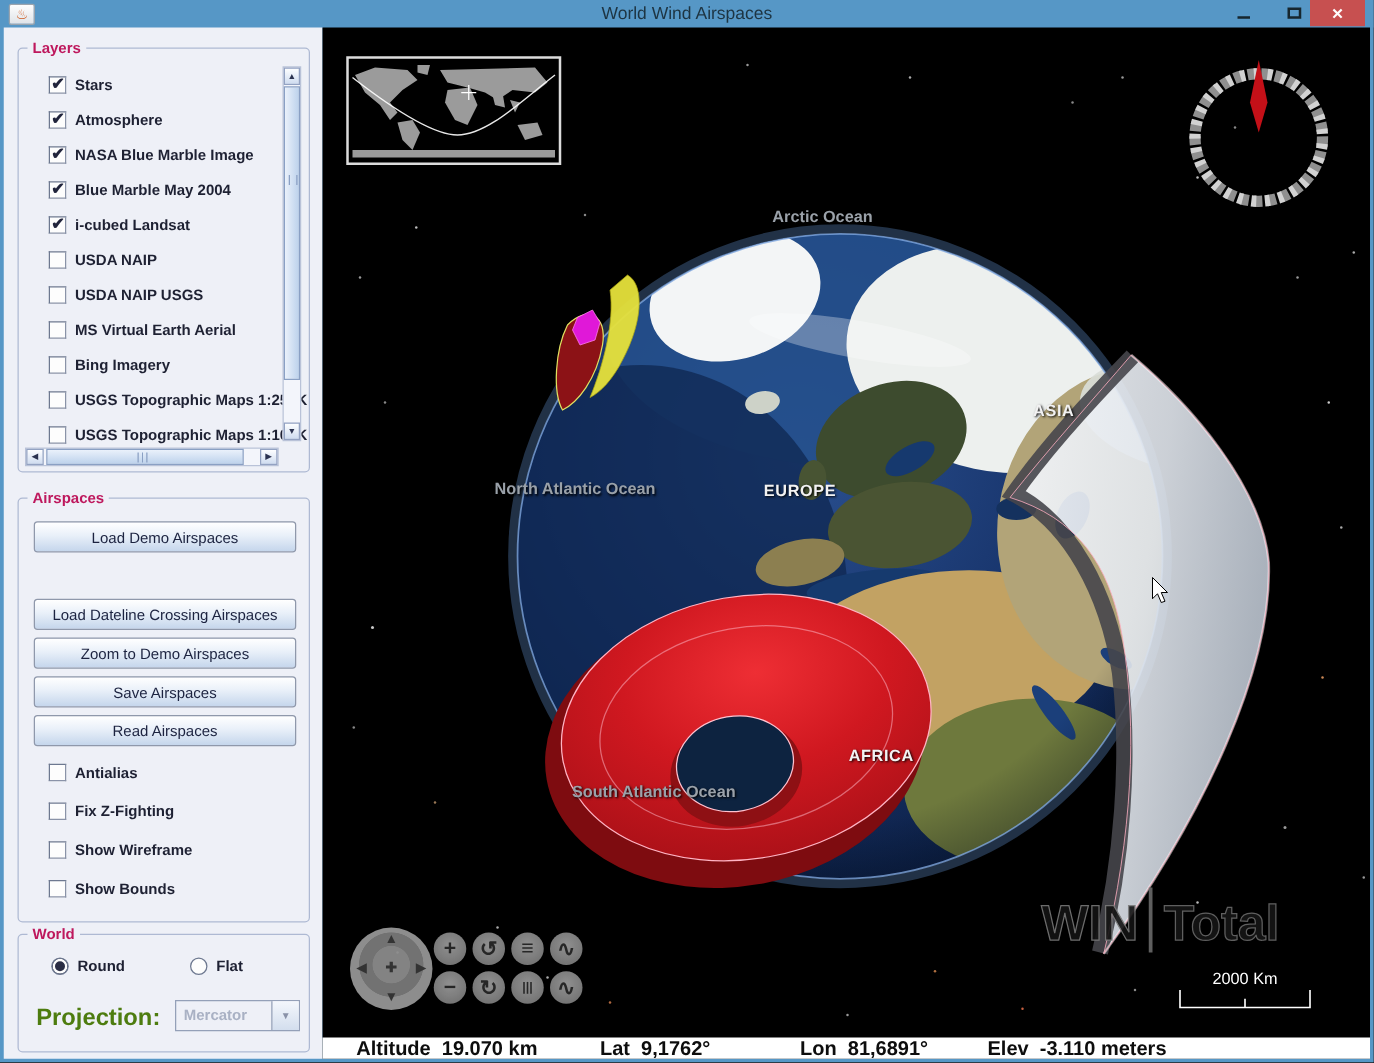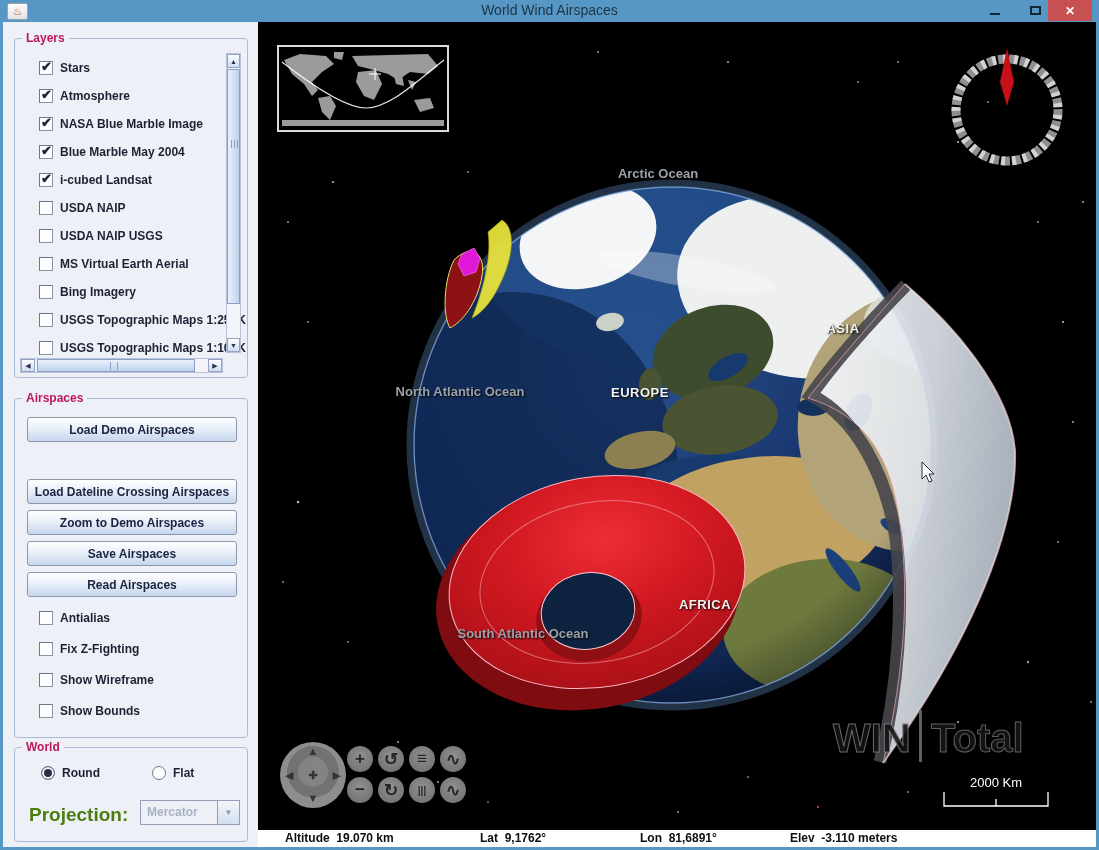--- a/index.html
+++ b/index.html
@@ -33,21 +33,21 @@
   .vsb .arr.dn{bottom:0;}
   .vsb .thumb{position:absolute;left:0px;top:15px;width:13px;height:235px;background:linear-gradient(90deg,#eaf1fb,#bdd2ec);border:1px solid #8aa0c4;}
   .vsb .grip{position:absolute;left:3px;top:70px;width:7px;height:8px;border-left:1px solid #8aa0c4;border-right:1px solid #8aa0c4;background:linear-gradient(90deg,transparent 45%,#8aa0c4 45%,#8aa0c4 55%,transparent 55%);}
   .hsb{position:absolute;left:5px;right:24px;bottom:4px;height:15px;background:#f3f5fb;border:1px solid #b9c2d8;}
   .hsb .arr{position:absolute;top:0;width:14px;height:13px;background:linear-gradient(#fdfeff,#cfdcf0);border:1px solid #93a2c2;font-size:7px;color:#2c3350;text-align:center;line-height:12px;}
   .hsb .arr.lf{left:0;}
   .hsb .arr.rt{right:0;}
   .hsb .thumb{position:absolute;left:16px;top:0;width:158px;height:13px;background:linear-gradient(#eaf1fb,#bdd2ec);border:1px solid #8aa0c4;}
   .hsb .grip{position:absolute;left:72px;top:2px;width:8px;height:8px;border-left:1px solid #8aa0c4;border-right:1px solid #8aa0c4;background:linear-gradient(90deg,transparent 45%,#8aa0c4 45%,#8aa0c4 55%,transparent 55%);}
   
-  .btn{position:absolute;left:12px;width:210px;height:25px;border:1px solid #8f98ab;border-radius:3px;background:linear-gradient(#ffffff,#e9f0f9 45%,#c5d6ec);font-weight:bold;font-size:12px;color:#1c2340;display:flex;align-items:center;justify-content:center;cursor:default;}
+  .btn{position:absolute;left:12px;width:210px;height:25px;border:1px solid #8f98ab;border-radius:3px;background:linear-gradient(#ffffff,#e9f0f9 45%,#c5d6ec);font-weight:normal;font-size:12px;color:#1c2340;display:flex;align-items:center;justify-content:center;cursor:default;}
   
   .radio{width:14px;height:14px;border-radius:50%;background:#fdfdfd;border:1px solid #6d7890;margin-right:7px;position:relative;flex:0 0 14px;}
   .radio.on{background:#2a2d44;box-shadow:inset 0 0 0 2px #fdfdfd;}
   
   #proj-combo{position:absolute;left:125px;top:52px;width:100px;height:25px;border:1px solid #94a0b8;background:#eef0f7;display:flex;}
   #proj-value{flex:1;font-weight:bold;font-size:12px;color:#a9b1c4;line-height:23px;padding-left:6px;}
   #proj-arrow{width:22px;border-left:1px solid #94a0b8;background:linear-gradient(#f4f7fc,#d3deee);display:flex;align-items:center;justify-content:center;font-size:8px;color:#8a92a8;}
   #proj-label{position:absolute;left:14px;top:56px;font-weight:bold;font-size:19px;color:#4d7c0f;}
   
   #canvas{position:absolute;left:258px;top:22px;width:838px;height:825px;background:#000;}
@@ -59,21 +59,21 @@
   #pan-ctl{position:absolute;left:22px;top:720px;width:66px;height:66px;border-radius:50%;background:radial-gradient(circle at 50% 45%,#8f8f8f 0 30%,#7c7c7c 31% 52%,#999 53% 75%,#6f6f6f 76%);opacity:.92;}
   #pan-ctl span{position:absolute;color:#383838;font-size:11px;line-height:1;}
   .pan-n{left:50%;top:4px;transform:translateX(-50%);}
   .pan-s{left:50%;bottom:4px;transform:translateX(-50%);}
   .pan-w{left:5px;top:50%;transform:translateY(-50%);}
   .pan-e{right:5px;top:50%;transform:translateY(-50%);}
   .pan-c{left:50%;top:50%;transform:translate(-50%,-50%);font-size:20px;font-weight:bold;}
   .navbtn{position:absolute;width:26px;height:26px;border-radius:50%;background:radial-gradient(circle at 50% 40%,#9d9d9d,#757575);color:#2a2a2a;font-weight:bold;display:flex;align-items:center;justify-content:center;opacity:.92;font-size:17px;}
   
   #statusbar{position:absolute;left:0;bottom:0;width:838px;height:17px;background:#fff;}
-  #statusbar span{position:absolute;top:1px;font-weight:bold;font-size:12px;color:#0d0d0d;white-space:pre;}
+  #statusbar span{position:absolute;top:1px;font-weight:bold;font-size:16px;color:#0d0d0d;white-space:pre;}
 </style>
 </head>
 <body>
 
 <div id="win">
 
   <div id="titlebar">
     <div id="java-ico">♨</div>
     <div id="title">World Wind Airspaces</div>
     <div id="btn-min" class="wbtn">

